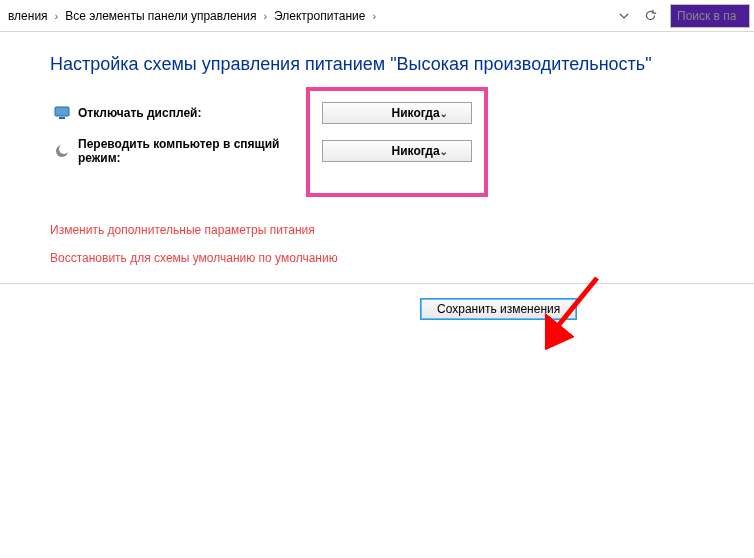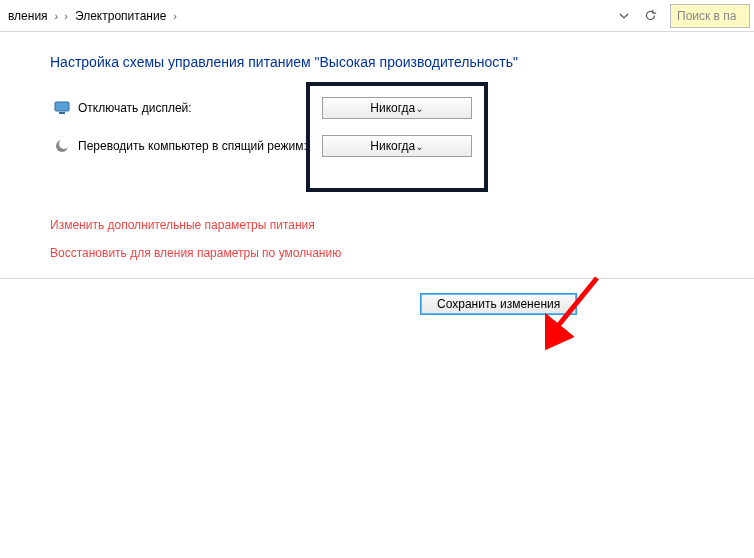--- a/index.html
+++ b/index.html
@@ -53,44 +53,45 @@
     color: #555;
     cursor: default;
   }
   .search-box {
     border: 1px solid #bfbfbf;
     border-left: 1px solid #bfbfbf;
     height: 24px;
     width: 80px;
     padding: 0 6px;
     color: #888;
-    background: #fef9c3;
+    background: #4c1d95;
     display: flex;
     align-items: center;
     margin-left: 4px;
   }
   .content {
     padding: 22px 0 0 50px;
     width: 680px;
   }
   .title {
     color: #003399;
-    font-size: 14px;
+    font-size: 18px;
     margin-bottom: 12px;
   }
   .subtitle {
     color: #000;
     margin-bottom: 22px;
   }
   .settings {
-    border: 4px solid #0f172a;
+    border: 4px solid #ec4899;
     padding: 10px 12px 14px 12px;
     display: inline-block;
     position: relative;
     margin-left: 256px;
+    font-weight: bold;
   }
   .row {
     display: flex;
     align-items: center;
     margin-bottom: 14px;
     height: 24px;
   }
   .row:last-child { margin-bottom: 16px; }
   .row-label {
     display: flex;
@@ -107,21 +108,21 @@
     align-items: center;
     justify-content: center;
   }
   .select {
     border: 1px solid #a0a0a0;
     background: linear-gradient(#fdfdfd,#ececec);
     width: 150px;
     height: 22px;
     display: flex;
     align-items: center;
-    justify-content: center;
+    justify-content: flex-end;
     padding: 0 23px;
     cursor: default;
   }
   .select-chevron {
     font-size: 10px;
     color: #333;
   }
   .rows-wrap { position: relative; }
   .links {
     margin-top: 26px;
@@ -165,20 +166,21 @@
     pointer-events: none;
   }
 </style>
 </head>
 <body>
 
 <div class="addressbar">
   <div class="breadcrumbs">
     <span class="crumb">вления</span>
     <span class="crumb-sep">›</span>
+    <span class="crumb">Все элементы панели управления</span>
     <span class="crumb-sep">›</span>
     <span class="crumb">Электропитание</span>
     <span class="crumb-sep">›</span>
   </div>
   <div class="addr-right">
     <div class="addr-btn">
       <svg width="10" height="10" viewBox="0 0 10 10">
           <path d="M1 3 L5 7 L9 3" fill="none" stroke="#555" stroke-width="1.2"></path>
         </svg>
     </div>
@@ -230,21 +232,21 @@
           <span>Никогда</span>
           <span class="select-chevron">⌄</span>
         </div>
       </div>
 
     </div>
   </div>
 
   <div class="links">
     <span class="link">Изменить дополнительные параметры питания</span>
-    <span class="link">Восстановить для вления параметры по умолчанию</span>
+    <span class="link">Восстановить для схемы умолчанию по умолчанию</span>
   </div>
 
   <div class="divider"></div>
 
   <div class="button-row">
     <div class="btn primary">Сохранить изменения</div>
   </div>
 </div>
 
 <svg class="arrow" width="60" height="80">

